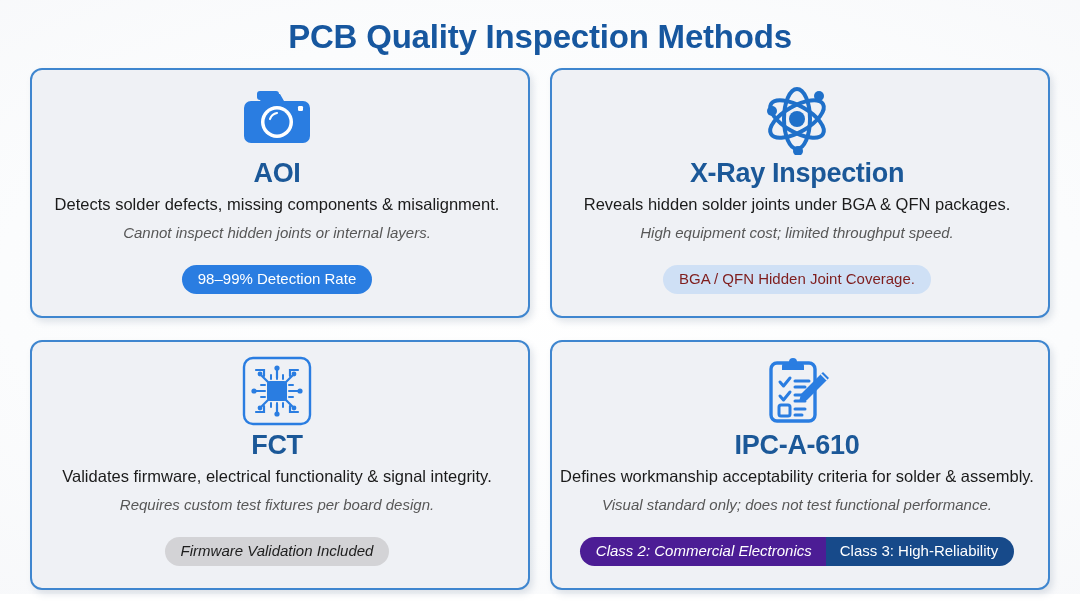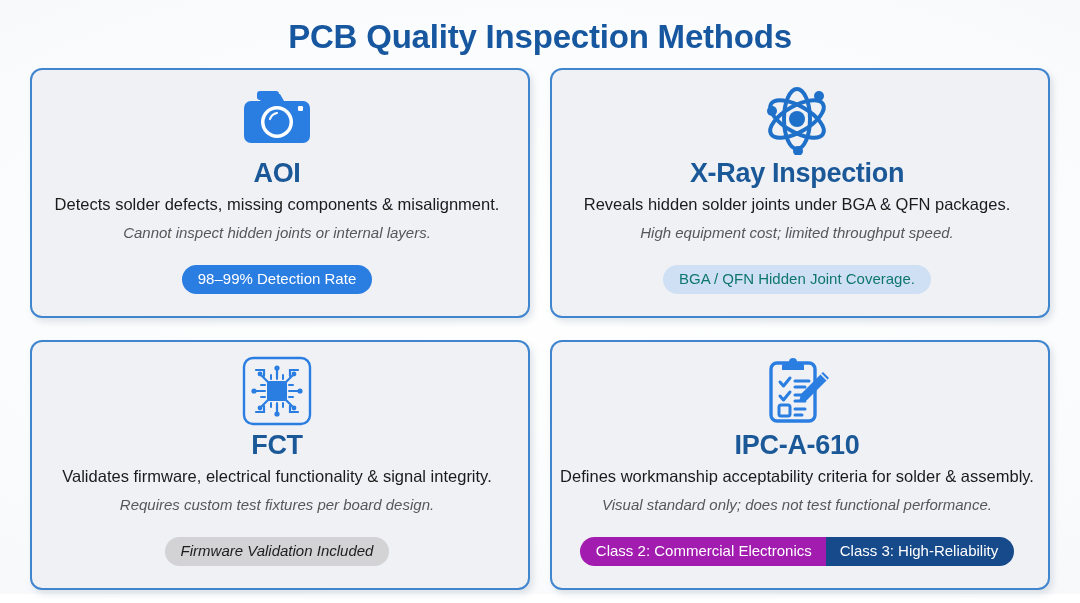--- a/index.html
+++ b/index.html
@@ -116,34 +116,35 @@
     line-height: 1.1;
   }
 
   .badge--solid-blue {
     background: #2a7de1;
     color: #ffffff;
   }
 
   .badge--light-blue {
     background: #cfe0f5;
-    color: #0f766e;
+    color: #7f1d1d;
   }
 
   .badge--gray {
     background: #d3d3d6;
     color: #1d1d1d;
     font-style: italic;
   }
 
   .badge--pair-left {
-    background: #a21caf;
+    background: #4c1d95;
     color: #ffffff;
     border-radius: 16px 0 0 16px;
     padding-right: 14px;
+    font-style: italic;
   }
 
   .badge--pair-right {
     background: #174a8a;
     color: #ffffff;
     border-radius: 0 16px 16px 0;
     padding-left: 14px;
   }
 
   svg { display: block; }

